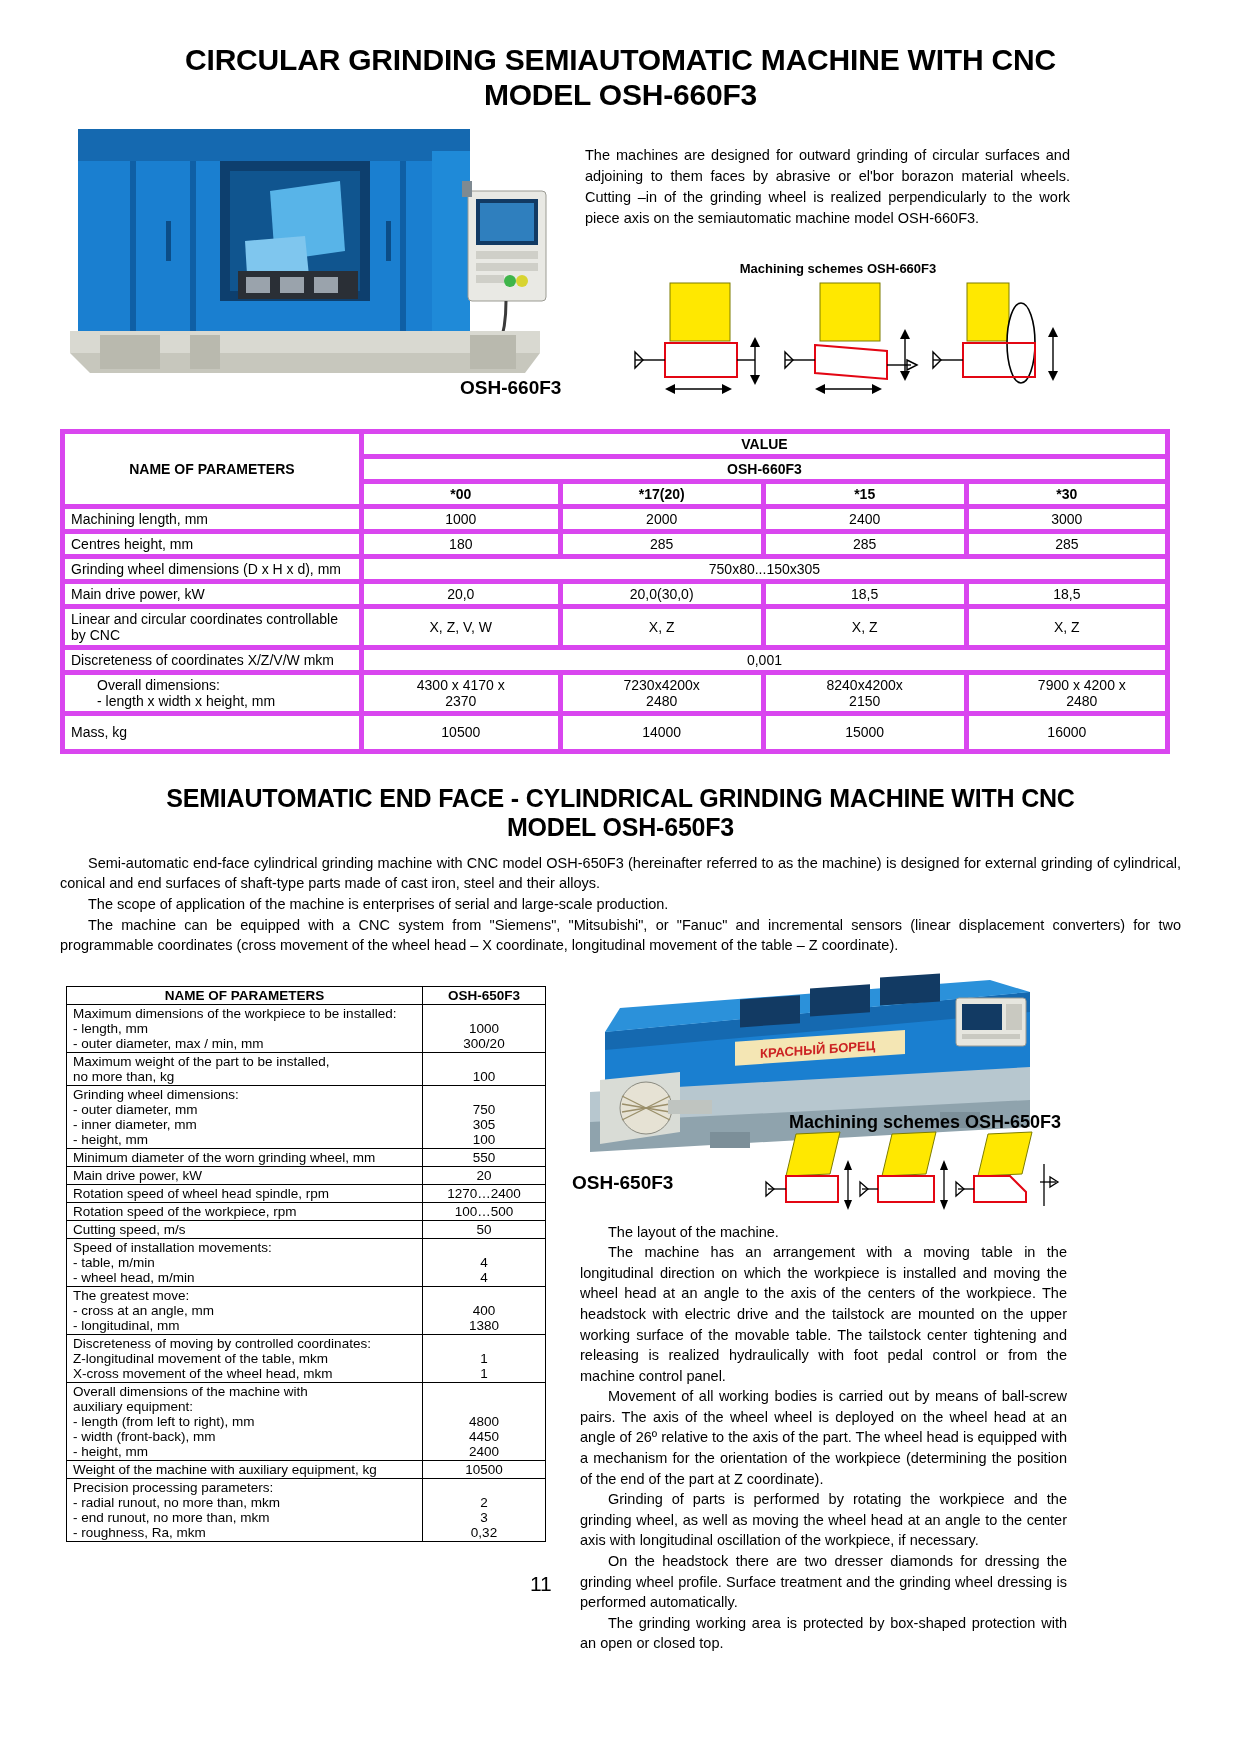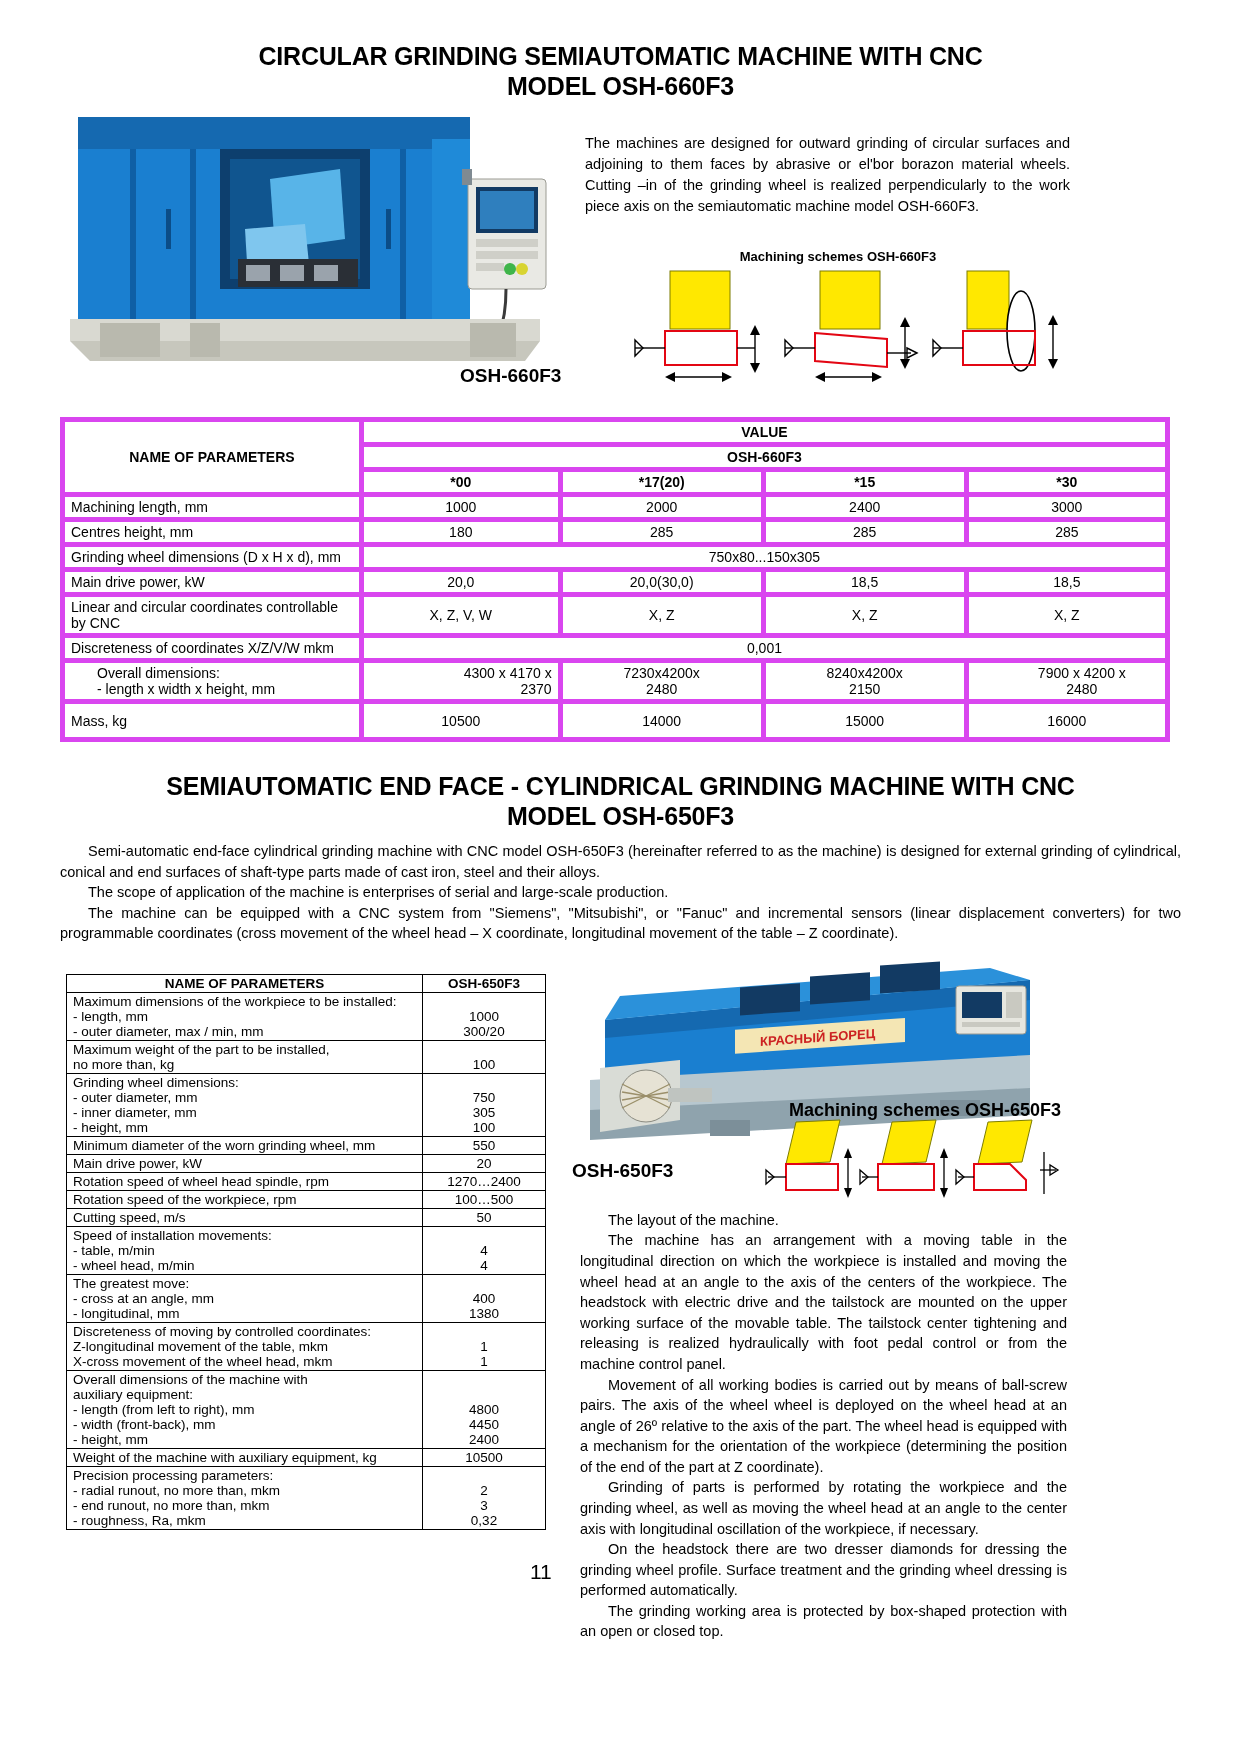--- a/index.html
+++ b/index.html
@@ -14,21 +14,21 @@
     position:relative;
     width:1241px;
     min-height:1755px;
     box-sizing:border-box;
     padding:0;
   }
   
   .title1{
     text-align:center;
     font-weight:bold;
-    font-size:25px;
+    font-size:30px;
     letter-spacing:-0.2px;
     line-height:1.18;
     margin:42px 60px 8px 60px;
   }
   .title2{
     text-align:center;
     font-weight:bold;
     font-size:25px;
     letter-spacing:-0.2px;
     line-height:1.18;
@@ -337,21 +337,21 @@
         <td class="ctr">X, Z</td>
         <td class="ctr">X, Z</td>
       </tr>
       <tr>
         <td class="nm">Discreteness of coordinates X/Z/V/W mkm</td>
         <td class="ctr" colspan="4">0,001</td>
       </tr>
       <tr class="tall">
         <td class="nm" style="white-space:pre-line;padding-left:32px;">Overall dimensions:
 - length x width x height, mm</td>
-        <td class="ctr" style="white-space:pre-line;text-align:right;">4300 x 4170 x
+        <td class="ctr" style="white-space:pre-line;">4300 x 4170 x
 2370</td>
         <td class="ctr" style="white-space:pre-line;">7230x4200x
 2480</td>
         <td class="ctr" style="white-space:pre-line;">8240x4200x
 2150</td>
         <td class="ctr" style="white-space:pre-line;padding-left:36px;">7900 x 4200 x
 2480</td>
       </tr>
       <tr class="tall">
         <td class="nm">Mass, kg</td>

